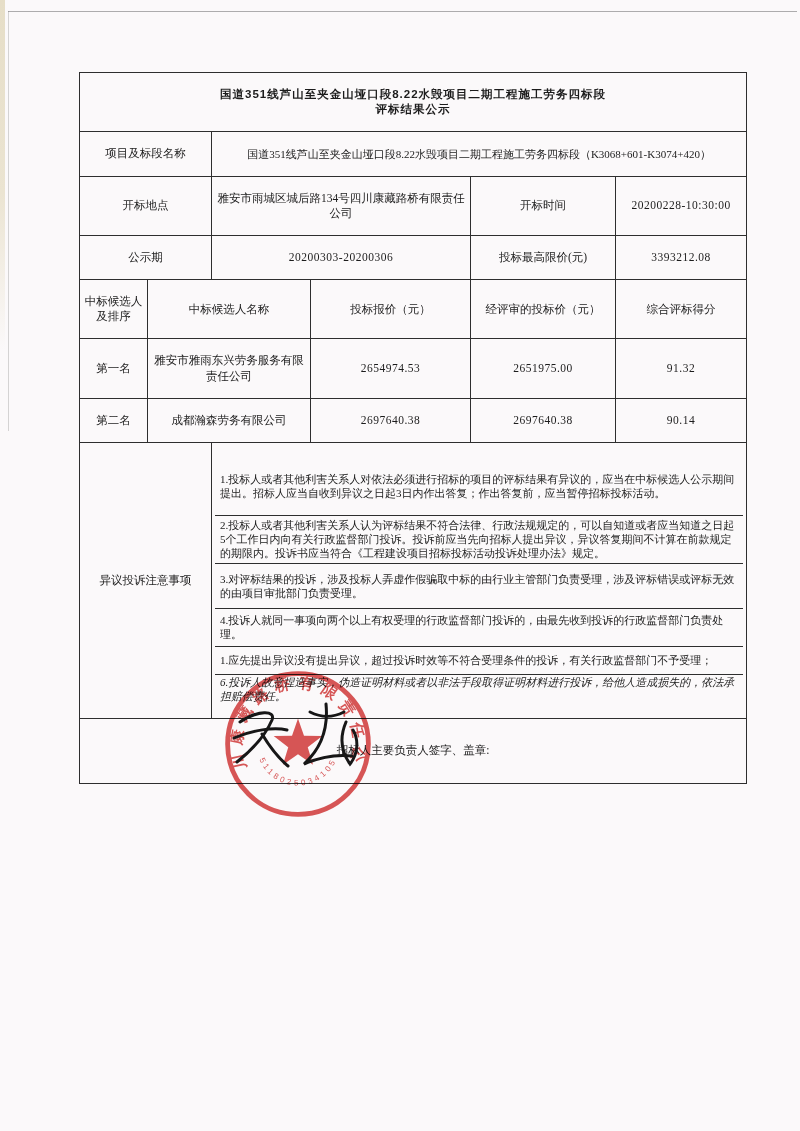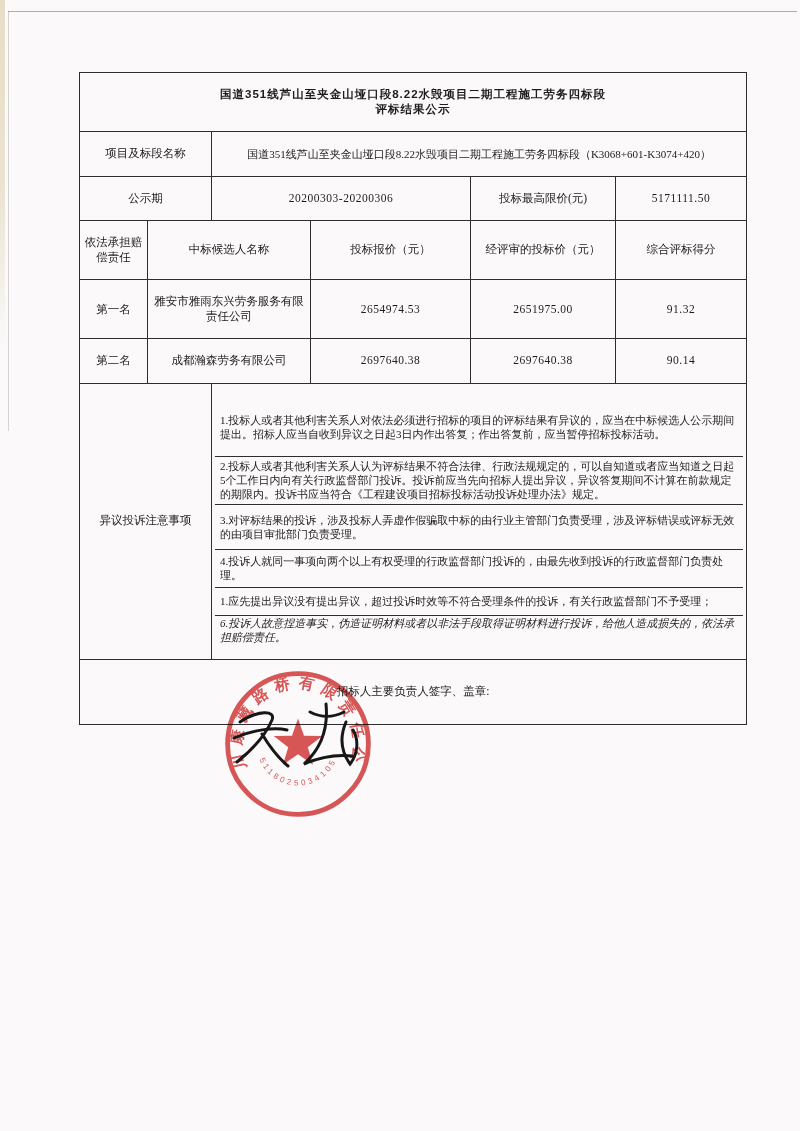--- a/index.html
+++ b/index.html
@@ -66,30 +66,36 @@
       <div>评标结果公示</div>
     </td>
   </tr>
 
   <tr style="height:32px">
     <td colspan="2">项目及标段名称</td>
     <td colspan="4" style="font-size:11px">国道351线芦山至夹金山垭口段8.22水毁项目二期工程施工劳务四标段（K3068+601-K3074+420）</td>
   </tr>
 
 
+  <tr style="height:57px">
+    <td colspan="2">开标地点</td>
+    <td colspan="2">雅安市雨城区城后路134号四川康藏路桥有限责任公司</td>
+    <td>开标时间</td>
+    <td class="num">20200228-10:30:00</td>
+  </tr>
 
   <tr style="height:36px">
     <td colspan="2">公示期</td>
     <td colspan="2" class="num">20200303-20200306</td>
     <td>投标最高限价(元)</td>
-    <td class="num">5171111.50</td>
+    <td class="num">3393212.08</td>
   </tr>
 
   <tr style="height:47px">
-    <td>依法承担赔偿责任</td>
+    <td>中标候选人及排序</td>
     <td colspan="2">中标候选人名称</td>
     <td>投标报价（元）</td>
     <td>经评审的投标价（元）</td>
     <td>综合评标得分</td>
   </tr>
 
   <tr style="height:47px">
     <td>第一名</td>
     <td colspan="2">雅安市雅雨东兴劳务服务有限责任公司</td>
     <td class="num">2654974.53</td>

